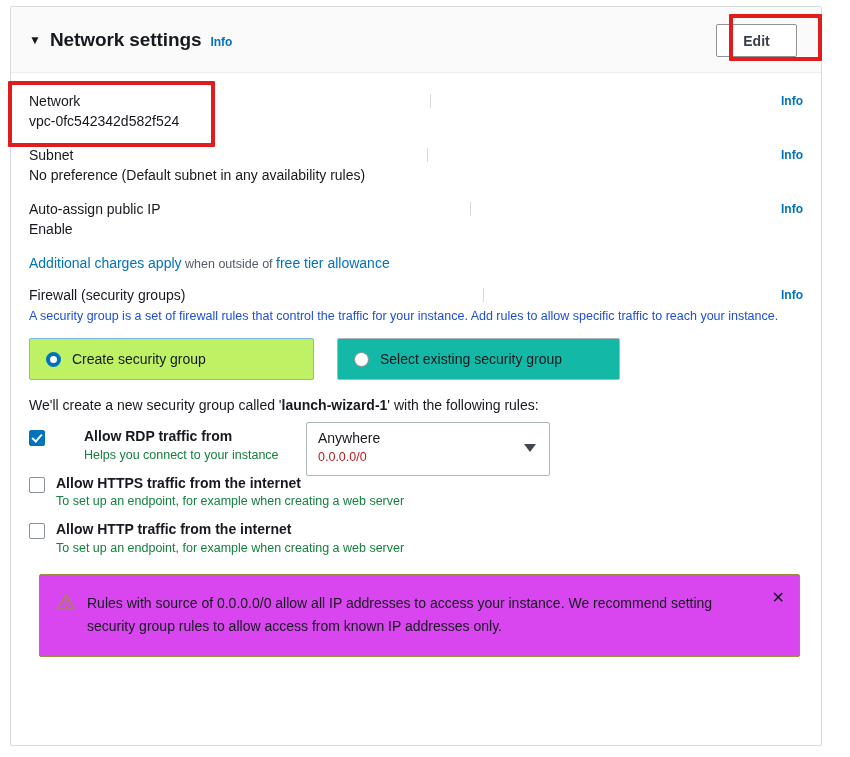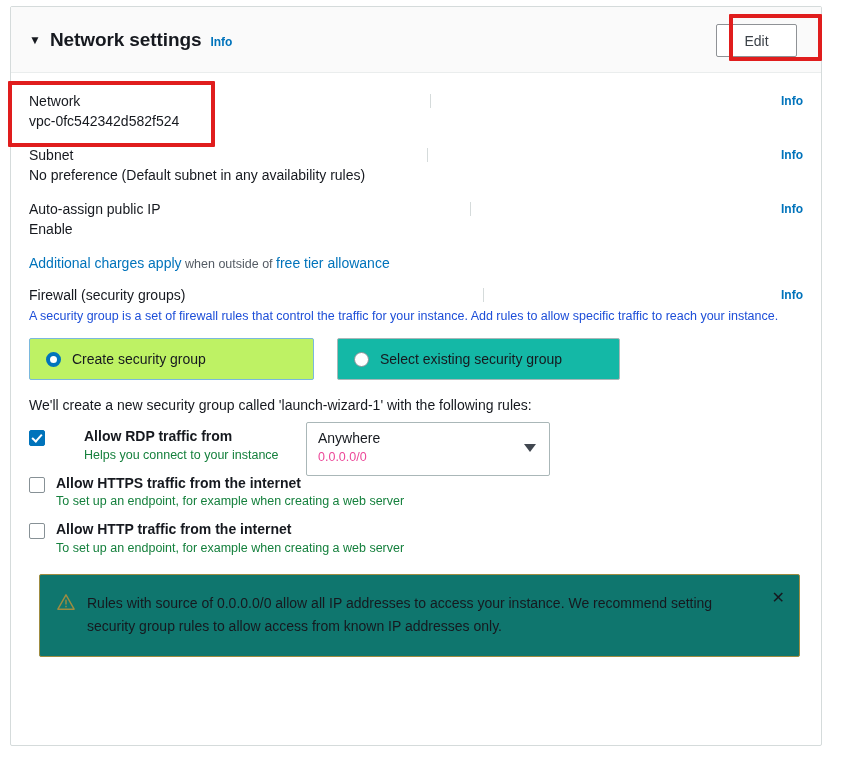--- a/index.html
+++ b/index.html
@@ -76,21 +76,21 @@
     position: absolute;
     right: 24px;
     top: 17px;
     width: 81px;
     height: 33px;
     background: #ffffff;
     border: 1px solid #8f9296;
     border-radius: 2px;
     font-family: "Liberation Sans", sans-serif;
     font-size: 14px;
-    font-weight: normal;
+    font-weight: bold;
     color: #3b4148;
     cursor: pointer;
   }
 
   
   .panel-body {
     padding: 20px 18px 0 18px;
   }
 
   .field-label-row {
@@ -182,21 +182,21 @@
   }
   .radio-dot.off {
     border: 1px solid #879196;
     background: #ffffff;
   }
 
   .sg-name-line {
     font-size: 14px;
     margin-bottom: 15px;
   }
-  .sg-name-line b { font-weight: normal; }
+  .sg-name-line b { font-weight: bold; }
 
   
   .rule-row {
     display: flex;
     align-items: flex-start;
     margin-bottom: 13px;
   }
 
   .checkbox {
     width: 16px;
@@ -256,38 +256,38 @@
     padding: 7px 11px;
     cursor: pointer;
   }
   .select-value {
     font-size: 14px;
     color: #16191f;
     line-height: 1.25;
   }
   .select-sub {
     font-size: 12.5px;
-    color: #ec4899;
+    color: #b91c1c;
     margin-top: 2px;
   }
   .select-caret {
     position: absolute;
     right: 13px;
     top: 21px;
     width: 0; height: 0;
     border-left: 6px solid transparent;
     border-right: 6px solid transparent;
     border-top: 8px solid #414750;
   }
 
   
   .alert {
     position: relative;
     margin: 19px 3px 0 10px;
-    background: #0f766e;
+    background: #d946ef;
     border: 1px solid #9e8c41;
     border-radius: 2px;
     padding: 17px 44px 18px 17px;
     display: flex;
     gap: 12px;
   }
 
   .warn-icon {
     flex: 0 0 auto;
     width: 18px;

